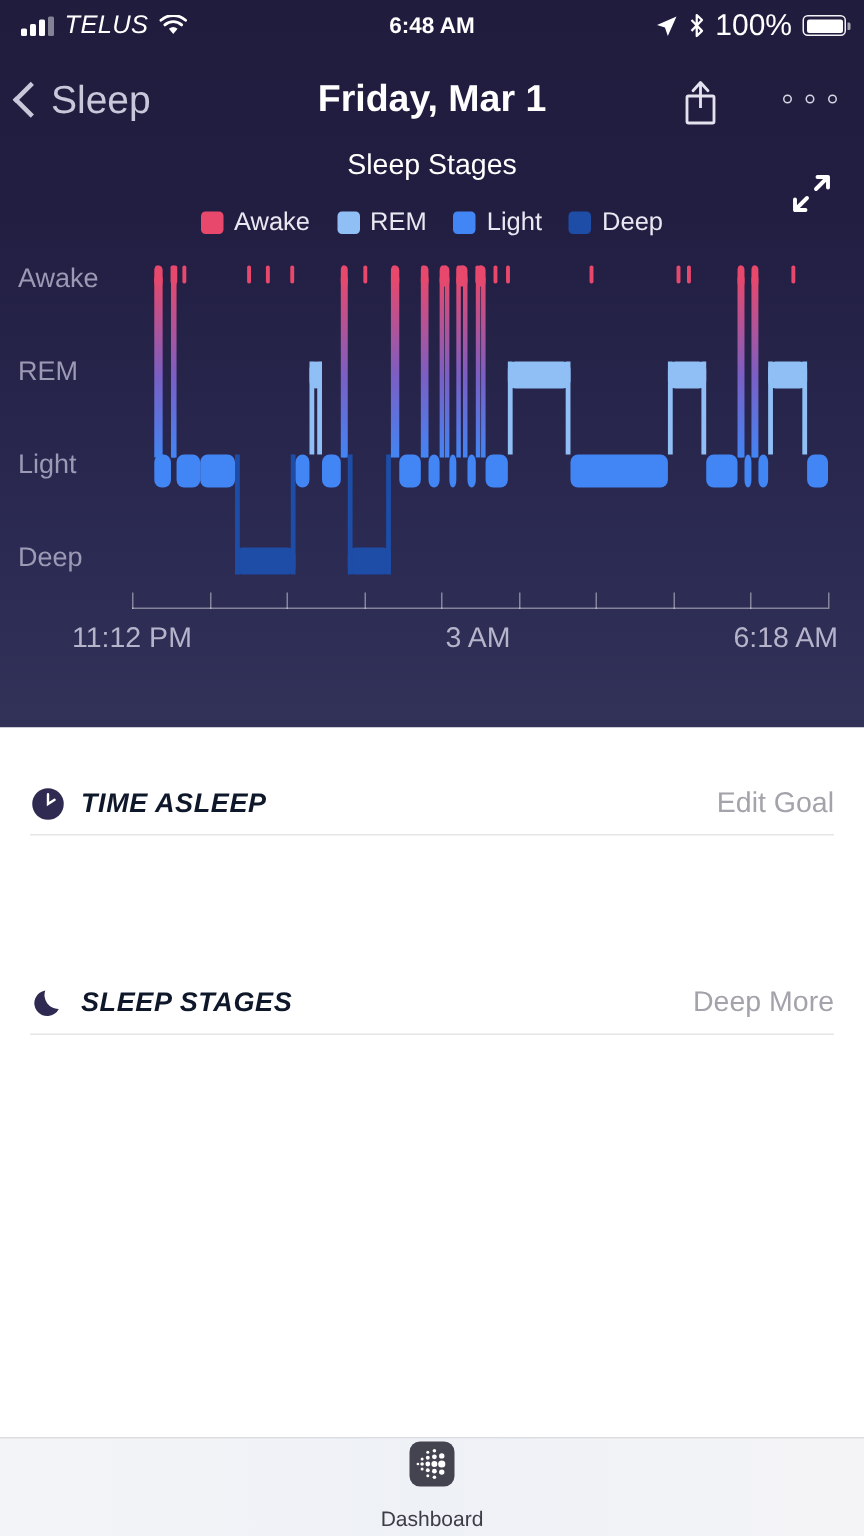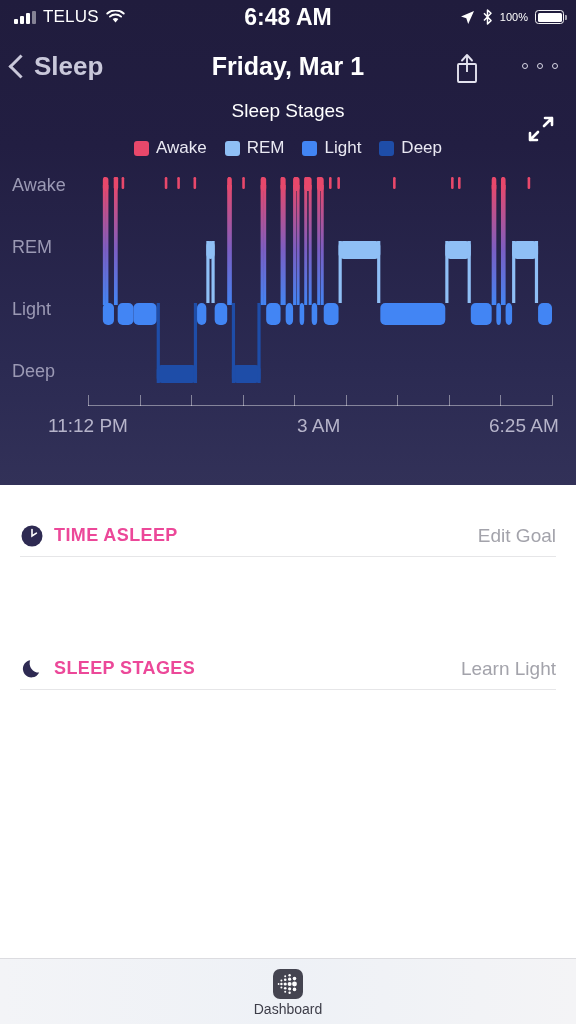--- a/index.html
+++ b/index.html
@@ -26,42 +26,42 @@
   }
   .sb-left{ position:absolute; left:14px; display:flex; align-items:center; gap:7px; }
   .sb-center{ position:absolute; left:0; width:576px; text-align:center; }
   .sb-right{ position:absolute; right:12px; display:flex; align-items:center; gap:7px; }
   .bars{ display:flex; align-items:flex-end; gap:2px; height:13px; }
   .bars i{ display:block; width:4px; background:#fff; border-radius:1px; }
   .bars i:nth-child(1){ height:5px; }
   .bars i:nth-child(2){ height:8px; }
   .bars i:nth-child(3){ height:11px; }
   .bars i:nth-child(4){ height:13px; opacity:.45; }
-  .carrier{ font-size:17px; font-weight:normal; letter-spacing:.2px;}
-  .clocktxt{ font-size:23px; font-weight:bold; }
-  .pct{ font-size:11px; font-weight:normal; }
+  .carrier{ font-size:17px; font-weight:normal; letter-spacing:.2px;font-style:italic;}
+  .clocktxt{ font-size:15px; font-weight:bold; }
+  .pct{ font-size:20px; font-weight:normal; }
   .battery{
     width:29px; height:14px; border:1.6px solid rgba(255,255,255,.95);
     border-radius:3.5px; position:relative; padding:1.5px;
   }
   .battery::after{
     content:""; position:absolute; right:-4px; top:4px; width:2.4px; height:5px;
     background:rgba(255,255,255,.6); border-radius:0 1px 1px 0;
   }
   .battery i{ display:block; width:100%; height:100%; background:#fff; border-radius:1.5px; }
 
   
   .navbar{ position:absolute; left:0; top:40px; width:576px; height:52px; }
   .back{
     position:absolute; left:12px; top:0; height:52px;
     display:flex; align-items:center; gap:3px; color:#c9c8da; cursor:pointer;
   }
   .chev{ width:17px; height:17px; border-left:3.4px solid #c9c8da; border-bottom:3.4px solid #c9c8da;
          transform:rotate(45deg); margin-right:2px; }
-  .back-label{ font-size:26px; color:#c9c8da;font-weight:bold; }
+  .back-label{ font-size:26px; color:#c9c8da; }
   .nav-title{
     position:absolute; left:0; top:0; width:576px; height:52px;
     display:flex; align-items:center; justify-content:center;
     font-size:25px; font-weight:bold; color:#fff;
   }
   .share{ position:absolute; right:92px; top:11px; width:34px; height:34px; cursor:pointer; }
   .dots{ position:absolute; right:18px; top:0; height:52px; display:flex; align-items:center; gap:9px; cursor:pointer;}
   .dots i{ width:6px; height:6px; border-radius:50%; border:1.4px solid #d7d6e4; display:block;}
 
   
@@ -93,31 +93,31 @@
   .timelabels div{ position:absolute; font-size:19px; color:#b6b4ca; }
 
   
   .white{ position:absolute; left:0; top:485px; width:576px; height:539px; background:#fff; }
 
   .sec-head{
     position:absolute; left:20px; width:536px; height:42px;
     display:flex; align-items:center; border-bottom:1px solid #e6e6e8;
   }
   .sec-head .ico{ width:24px; height:24px; margin-right:10px; flex:0 0 24px; }
-  .sec-head .lbl{ font-size:18px; font-weight:bold; color:#ec4899; letter-spacing:.4px; }
+  .sec-head .lbl{ font-size:18px; font-weight:bold; color:#0f172a; letter-spacing:.4px;font-style:italic; }
   .sec-head .act{ margin-left:auto; font-size:19px; color:#a3a3ab; cursor:pointer; }
 
   
   .tabbar{
     position:absolute; left:0; bottom:0; width:576px; height:66px;
     background:linear-gradient(90deg,#f3f4f7 0%,#eef1f6 50%,#f4f4f6 100%);
     border-top:1px solid #dcdce0; display:flex;
   }
-  .tab{ flex:1; display:flex; flex-direction:column; align-items:center; justify-content:center;
-        gap:0; cursor:pointer; position:relative; }
+  .tab{ flex:1; display:flex; flex-direction:column; align-items:center; justify-content:flex-start;
+        gap:11px; cursor:pointer; position:relative; }
   .tab .ti{ width:34px; height:34px; display:flex; align-items:center; justify-content:center;}
   .tab .tl{ font-size:14px; color:#a9a9b2; }
   .tab.active .tl{ color:#3d3d48; }
   .dash-ico{
     width:30px; height:30px; background:#444450; border-radius:7px;
     display:flex; align-items:center; justify-content:center;
   }
   .badge{
     position:absolute; right:28px; top:4px; width:19px; height:19px;
     border-radius:50%; background:#f04134;
@@ -348,21 +348,21 @@
         <i style="left: 257.778px;"></i>
         <i style="left: 309.333px;"></i>
         <i style="left: 360.889px;"></i>
         <i style="left: 412.444px;"></i>
         <i style="left: 464px;"></i>
       </div>
     <div class="axis"></div>
     <div class="timelabels">
       <div style="left:48px">11:12 PM</div>
       <div style="left:297px">3 AM</div>
-      <div style="left:489px">6:25 AM</div>
+      <div style="left:489px">6:18 AM</div>
     </div>
   </div>
 </div>
 
 <div class="white">
 
   <div class="sec-head" style="top:30px">
     <span class="ico">
       <svg width="24" height="24" viewBox="0 0 24 24">
         <circle cx="12" cy="12" r="10.5" fill="#2e2a52"></circle>
@@ -373,21 +373,21 @@
     <span class="act">Edit Goal</span>
   </div>
 
   <div class="sec-head" style="top:163px">
     <span class="ico">
       <svg width="24" height="24" viewBox="0 0 24 24">
         <path d="M19.2 15.6 A8.6 8.6 0 1 1 10.2 3.3 A9.2 9.2 0 0 0 19.2 15.6 Z" fill="#2e2a52"></path>
       </svg>
     </span>
     <span class="lbl">SLEEP STAGES</span>
-    <span class="act">Learn Light</span>
+    <span class="act">Deep More</span>
   </div>
 
 </div>
 
 <div class="tabbar">
   <div class="tab active">
     <span class="ti">
       <span class="dash-ico">
         <svg width="22" height="22" viewBox="0 0 22 22">
           <g fill="#fff">

